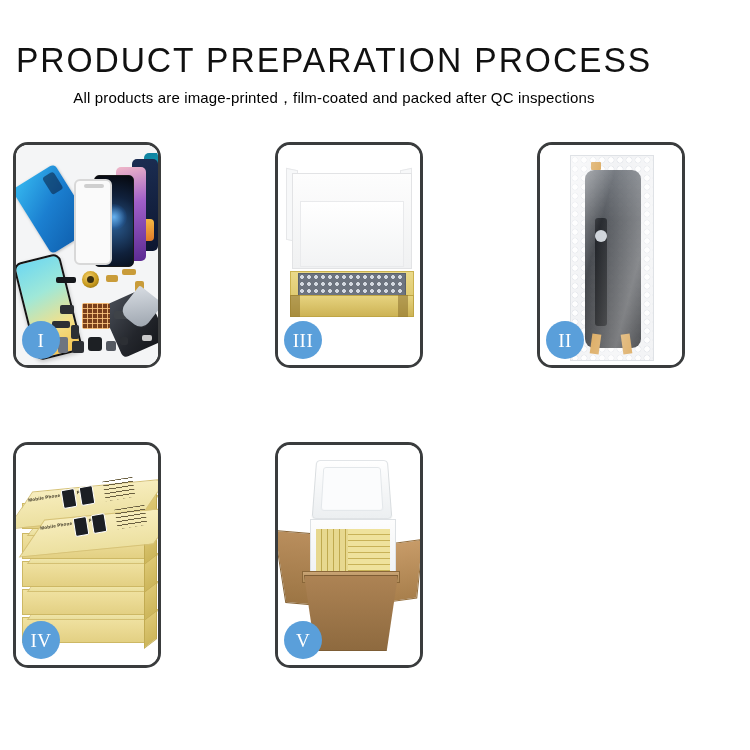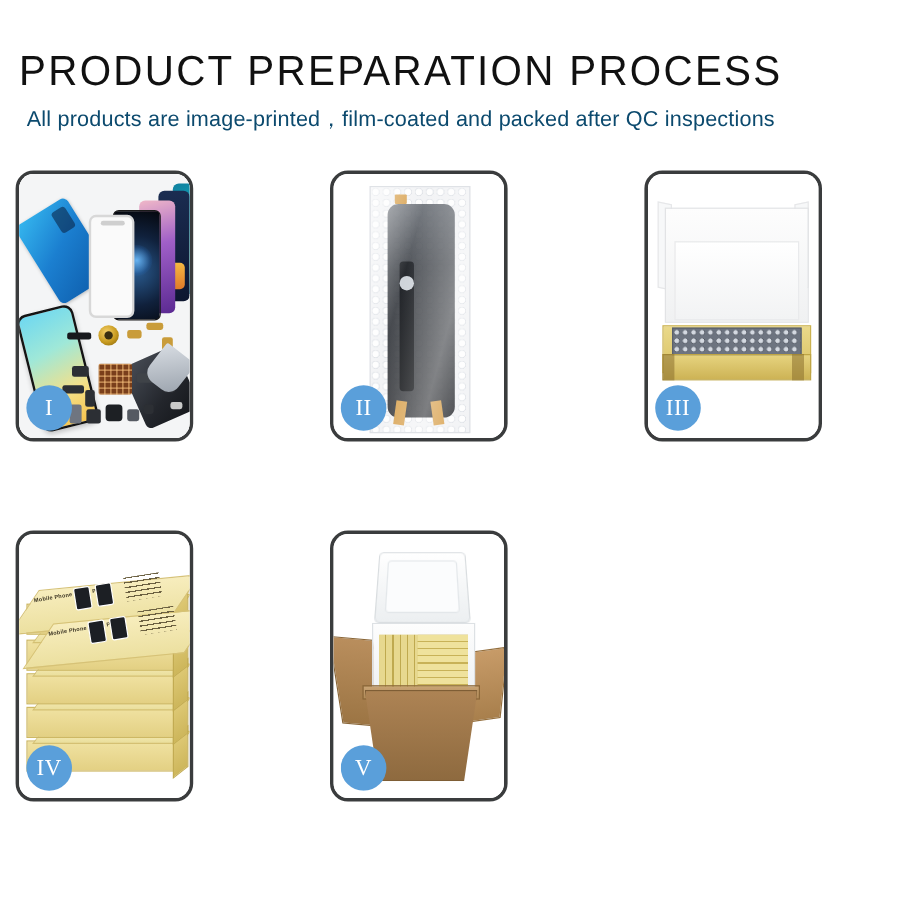--- a/index.html
+++ b/index.html
@@ -29,24 +29,24 @@
     color: #111111;
     line-height: 1.0;
     transform: scaleX(0.96);
     transform-origin: center;
     white-space: nowrap;
   }
   .subtitle {
     margin: 0;
     padding-top: 13px;
     font-family: "Liberation Sans", sans-serif;
-    font-size: 18px;
+    font-size: 15px;
     font-weight: 400;
     letter-spacing: 0.15px;
-    color: #0c4a6e;
+    color: #000000;
     line-height: 1.0;
     white-space: nowrap;
   }
 
   
   .grid {
     position: absolute;
     left: 13px; top: 142px;
     width: 724px; height: 548px;
     display: grid;
@@ -448,49 +448,49 @@
           <div class="pt p"></div>
           <div class="tweezer"></div>
         </div>
       </div>
       <div class="badge">I</div>
     </div>
 
     <div class="panel">
       <div class="panel-inner">
         <div class="scene">
+          <div class="box3-lid-flapL"></div>
+          <div class="box3-lid-flapR"></div>
+          <div class="box3-lid"></div>
+          <div class="box3-foam"></div>
+          <div class="box3-tray"></div>
+          <div class="box3-bubble"></div>
+          <div class="box3-tray-front"></div>
+          <div class="box3-corner-l"></div>
+          <div class="box3-corner-r"></div>
+        </div>
+      </div>
+      <div class="badge">III</div>
+    </div>
+
+    <div class="panel">
+      <div class="panel-inner">
+        <div class="scene">
           <div class="bubblebag">
             <div class="screen-in-bag"></div>
             <div class="flex-strip"></div>
             <div class="flex-dot"></div>
             <div class="tab-top"></div>
             <div class="tab-b1"></div>
             <div class="tab-b2"></div>
             <div class="bag-sheen"></div>
           </div>
         </div>
       </div>
       <div class="badge">II</div>
-    </div>
-
-    <div class="panel">
-      <div class="panel-inner">
-        <div class="scene">
-          <div class="box3-lid-flapL"></div>
-          <div class="box3-lid-flapR"></div>
-          <div class="box3-lid"></div>
-          <div class="box3-foam"></div>
-          <div class="box3-tray"></div>
-          <div class="box3-bubble"></div>
-          <div class="box3-tray-front"></div>
-          <div class="box3-corner-l"></div>
-          <div class="box3-corner-r"></div>
-        </div>
-      </div>
-      <div class="badge">III</div>
     </div>
 
     <div class="panel">
       <div class="panel-inner">
         <div class="scene">
           <div class="stack">
             <div class="sbox sb1">
                 <div class="top"></div>
                 <div class="side"></div>
               </div>

